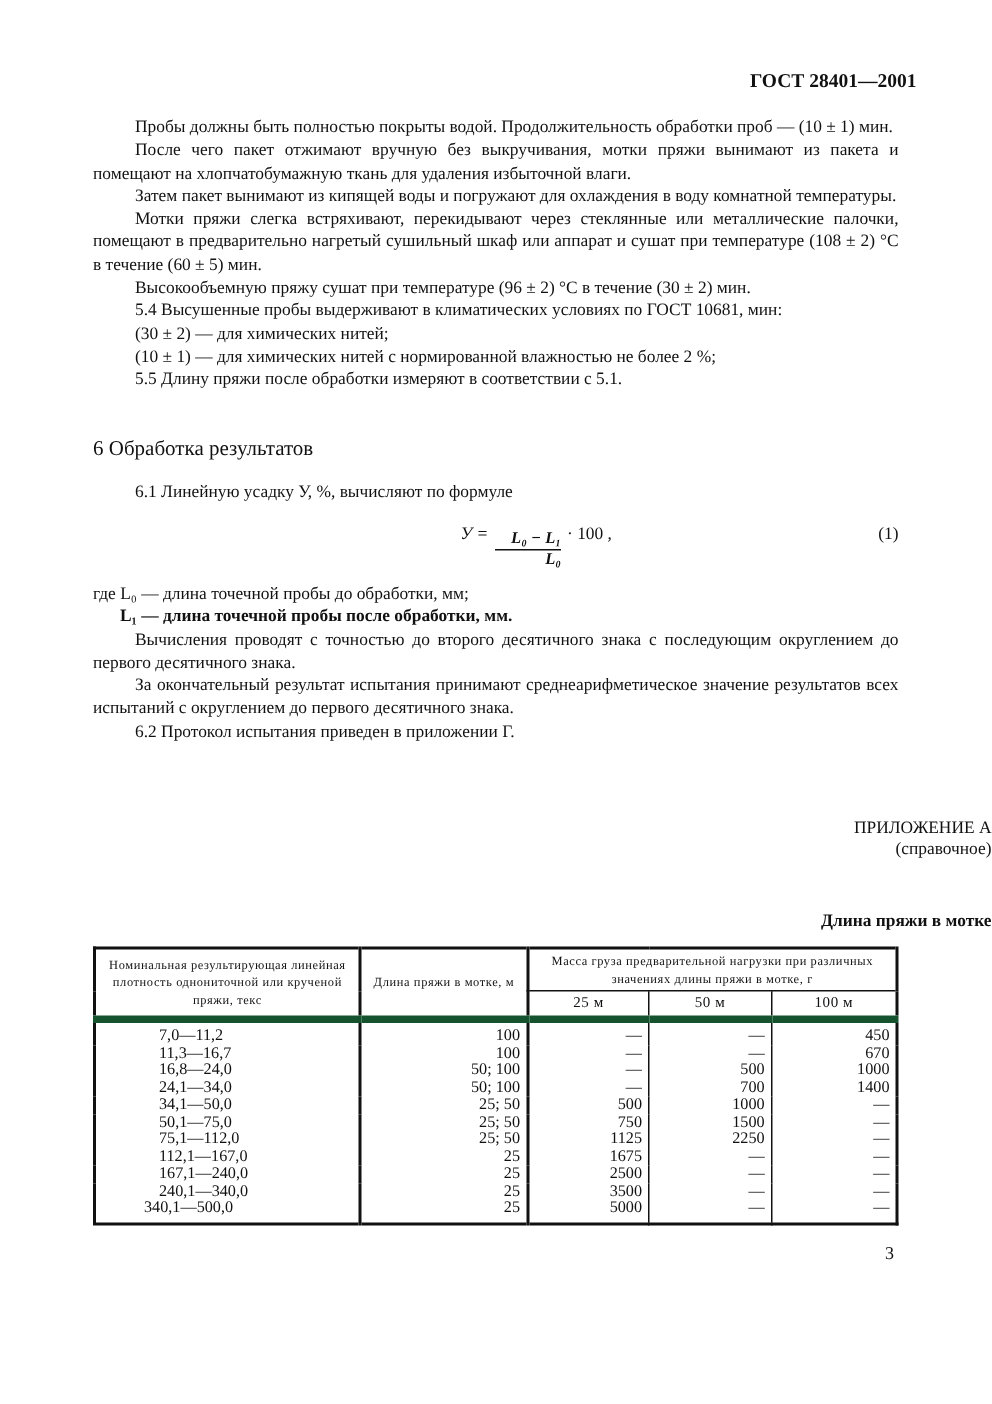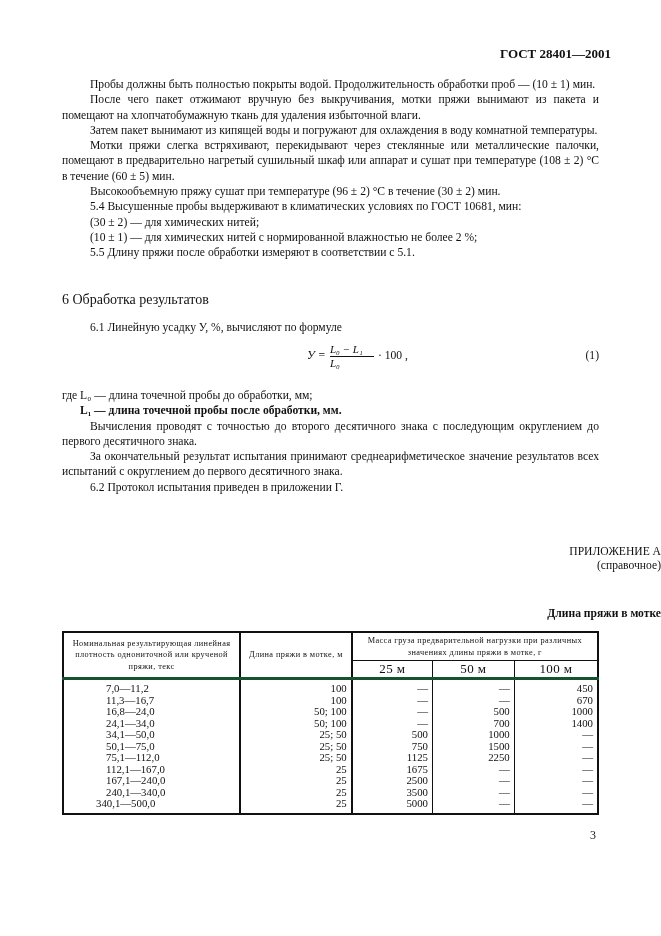--- a/index.html
+++ b/index.html
@@ -7,33 +7,33 @@
          font-family:"Liberation Serif", "DejaVu Serif", serif; color:#111; }
   .page { position:absolute; left:0; top:0; width:661px; height:936px; }
   .hdr { position:absolute; top:46px; right:50px; font-weight:bold; font-size:13px; }
   .txt { position:absolute; left:62px; width:537px; font-size:11.6px; line-height:15.3px; text-align:justify; }
   .p { margin:0; text-indent:28px; }
   .p.noind { text-indent:0; }
   .p.ind { padding-left:28px; text-indent:0; }
   h2 { position:absolute; left:62px; top:292px; margin:0; font-size:14px; font-weight:normal; }
   .formula { position:absolute; left:62px; top:343px; width:537px; height:36px; font-size:11.6px; }
   .formula .lhs { position:absolute; left:245px; top:6px; font-style:italic; }
-  .frac { position:absolute; left:268px; top:0px; text-align:left; width:44px; }
+  .frac { position:absolute; left:268px; top:10px; text-align:right; width:44px;font-weight:bold; }
   .frac .num { border-bottom:1px solid #111; padding-bottom:1px; font-style:italic; font-size:11px; }
   .frac .den { font-style:italic; font-size:11px; }
   .formula .mul { position:absolute; left:316px; top:6px; }
   .formula .eqno { position:absolute; right:0; top:6px; }
   .center { position:absolute; left:0; width:661px; text-align:right; font-size:11.6px; }
   .ttitle { font-weight:bold; }
   table.t { position:absolute; left:62px; top:631px; width:537px; border-collapse:collapse;
             font-size:10.8px; border:2px solid #111; }
   table.t th { font-weight:normal; font-size:8.3px; letter-spacing:0.4px; line-height:11.5px;
                border:1px solid #111; border-right-width:2px; padding:2px 4px; text-align:center; vertical-align:middle; }
-  table.t th.sub { font-size:13px; padding:1px 2px; height:14px; border-right-width:1px; }
-  table.t thead tr:last-child th, table.t thead th.rs { border-bottom:3px solid #14532d; }
+  table.t th.sub { font-size:10px; padding:1px 2px; height:14px; border-right-width:1px; }
+  table.t thead tr:last-child th, table.t thead th.rs { border-bottom:5px solid #14532d; }
   table.t td { border-left:2px solid #111; padding:0 4px; line-height:11.5px; text-align:right; vertical-align:top; }
   table.t td.c1 { text-align:left; padding-left:42px; }
   table.t td.thin { border-left:1px solid #111; }
   table.t tbody tr:first-child td { padding-top:3px; }
   table.t tbody tr:last-child td { padding-bottom:3px;padding-left:32px; }
   .pgno { position:absolute; left:590px; top:828px; font-size:12px; }
 </style>
 </head>
 <body>
 

